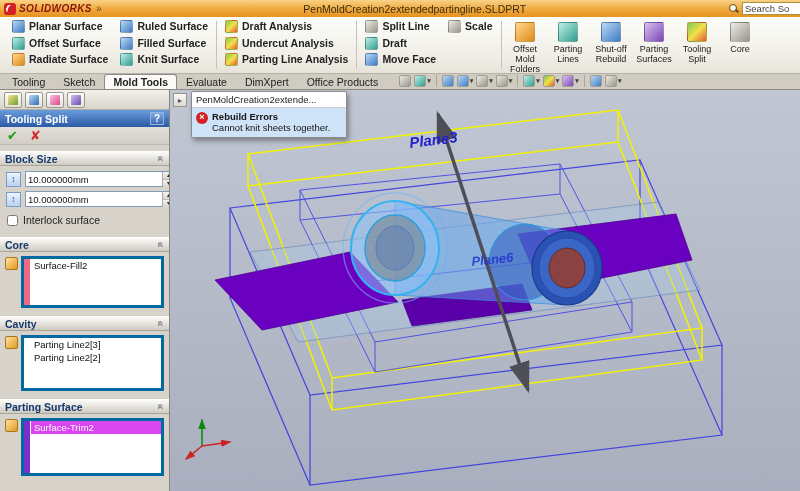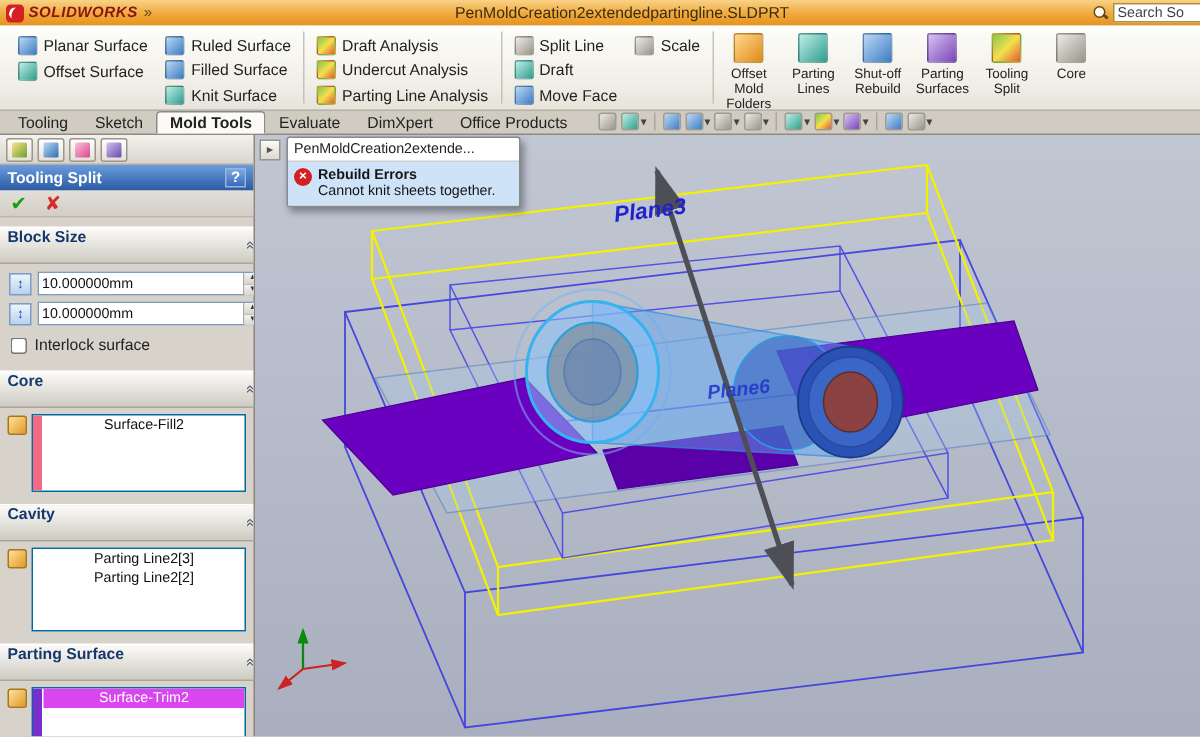--- a/index.html
+++ b/index.html
@@ -17,21 +17,21 @@
   .doc-title { flex: 1; text-align: center; color: #3c2c0e; font-size: 10.5px; white-space: nowrap; overflow: hidden; }
   .tb-right { display: flex; align-items: center; gap: 3px; margin-right: -14px; }
   .search-glyph { width: 11px; height: 11px; position: relative; flex: none; }
   .search-glyph::before { content: ""; position: absolute; left: 1px; top: 1px; width: 6px; height: 6px; border: 1.5px solid #5a4a20; border-radius: 50%; background: #fffbe8; }
   .search-glyph::after { content: ""; position: absolute; left: 7px; top: 7px; width: 4px; height: 1.8px; background: #5a4a20; transform: rotate(40deg); }
   .search { width: 70px; height: 13px; border: 1px solid #a8913f; font-size: 9.5px; color: #444; padding: 0 2px; background: #fff; }
 
   
   .ribbon { height: 57px; background: linear-gradient(#fdfdfa, #f0eee6 70%, #e6e3da); border-bottom: 1px solid #b6b2a8; display: flex; padding: 2px 2px 2px 6px; }
   .rcol { display: flex; flex-direction: column; justify-content: flex-start; padding: 1px 2px; }
-  .sbtn { display: flex; align-items: flex-end; gap: 4px; height: 17px; padding: 0 4px; font-size: 10.5px; color: #222; white-space: nowrap; border-radius: 2px; cursor: default; }
+  .sbtn { display: flex; align-items: flex-start; gap: 4px; height: 17px; padding: 0 4px; font-size: 10.5px; color: #222; white-space: nowrap; border-radius: 2px; cursor: default; font-weight: bold; }
   .sicon { width: 13px; height: 13px; border-radius: 2px; flex: none; border: 1px solid rgba(0,0,0,.18); }
   .rdiv { width: 1px; background: #c6c2b8; margin: 2px 2px; }
   .rlarge { display: flex; align-items: stretch; }
   .lbtn { width: 43px; display: flex; flex-direction: column; align-items: center; padding: 3px 1px 1px; font-size: 9px; line-height: 1.12; text-align: center; color: #222; border-radius: 2px; cursor: default; }
   .licon { width: 20px; height: 20px; border-radius: 2px; margin-bottom: 2px; border: 1px solid rgba(0,0,0,.2); flex: none; }
   .ic-blue   { background: linear-gradient(135deg,#bcd8f4,#3d7ec4); }
   .ic-teal   { background: linear-gradient(135deg,#bfeee6,#2f9e90); }
   .ic-orange { background: linear-gradient(135deg,#ffd98e,#e08a18); }
   .ic-multi  { background: linear-gradient(135deg,#7ec856,#f4e04a 50%,#e05a3a); }
   .ic-gray   { background: linear-gradient(135deg,#eceae4,#9a968c); }
@@ -57,35 +57,35 @@
   .pmtab i { display: block; width: 10px; height: 10px; border-radius: 1px; }
   .pmt1 { background: linear-gradient(135deg,#ffe28a,#6aa030); }
   .pmt2 { background: linear-gradient(135deg,#bcd8f4,#2f6eb4); }
   .pmt3 { background: linear-gradient(135deg,#ffc2dc,#d4488e); }
   .pmt4 { background: linear-gradient(135deg,#d0c2f0,#6a48b0); }
   .pm-header { height: 17px; background: linear-gradient(#6a9cdc,#2a5aa4); color: #fff; font-weight: bold; display: flex; align-items: center; padding: 0 5px; }
   .help-box { margin-left: auto; width: 14px; height: 13px; line-height: 12px; text-align: center; background: linear-gradient(#7aaae4,#3a6ab8); border: 1px solid #9ab4dc; color: #fff; font-size: 10px; cursor: default; }
   .pm-actions { height: 18px; display: flex; align-items: center; gap: 12px; padding: 0 7px; border-bottom: 1px solid #bcb8b0; background: linear-gradient(#e2dfd8,#d2cec6); }
   .ok { color: #169e16; font-size: 13px; cursor: default; }
   .cancel { color: #d22c2c; font-size: 13px; cursor: default; }
-  .sec-hdr { height: 25px; margin-top: 6px; background: linear-gradient(#fcfbf8,#cecbc2); border-top: 1px solid #fff; border-bottom: 1px solid #a9a59d; color: #16386e; font-weight: bold; display: flex; padding: 0 5px; cursor: default; }
+  .sec-hdr { height: 15px; margin-top: 6px; background: linear-gradient(#fcfbf8,#cecbc2); border-top: 1px solid #fff; border-bottom: 1px solid #a9a59d; color: #16386e; font-weight: bold; display: flex; align-items: center; padding: 0 5px; cursor: default; }
   .chev { margin-left: auto; display: inline-block; transform: rotate(90deg); color: #4a5568; font-size: 10px; font-weight: normal; }
   .bs-body { padding: 5px 6px 2px; display: flex; flex-direction: column; gap: 4px; }
   .num-row { display: flex; align-items: center; gap: 4px; }
   .dim-icon { width: 15px; height: 15px; background: linear-gradient(#eef4fc,#b8d2ee); border: 1px solid #7a9cc8; color: #1450b0; font-size: 9px; display: flex; align-items: center; justify-content: center; flex: none; cursor: default; }
   .spin-box { flex: 1; display: flex; border: 1px solid #7f9db9; background: #fff; height: 16px; }
   .spin-box input { flex: 1; min-width: 0; border: none; outline: none; font-size: 9.5px; padding: 0 2px; font-family: "Liberation Sans", sans-serif; color: #111; }
   .spinners { width: 12px; display: flex; flex-direction: column; border-left: 1px solid #aaa; }
   .spinners span { flex: 1; font-size: 6px; line-height: 7px; text-align: center; background: linear-gradient(#f5f4f0,#d7d4cc); color: #333; cursor: default; }
   .spinners span:first-child { border-bottom: 1px solid #bbb; }
   .chk-row { display: flex; align-items: flex-end; gap: 5px; padding: 3px 1px 3px; color: #222; }
   .chk-row input { width: 11px; height: 11px; }
   .sel-row { padding: 4px 5px 2px; display: flex; gap: 3px; }
   .sel-icon { width: 13px; height: 13px; background: linear-gradient(135deg,#ffe0a0,#e09a20); border: 1px solid #a87614; border-radius: 2px; margin-top: 1px; flex: none; cursor: default; }
-  .sel-box { flex: 1; background: #fff; border: 1px solid #0369a1; position: relative; padding-left: 7px; overflow: hidden; cursor: default; text-align: center; }
+  .sel-box { flex: 1; background: #fff; border: 3px solid #0369a1; position: relative; padding-left: 7px; overflow: hidden; cursor: default; }
   .sel-box::before { content: ""; position: absolute; left: 0; top: 0; bottom: 0; width: 6px; }
   .stripe-pink::before { background: #f06a84; }
   .stripe-purple::before { background: #7a2ecc; }
   .stripe-none::before { width: 0; }
   .sel-item { font-size: 9.5px; padding: 1px 3px; color: #111; white-space: nowrap; }
   .sel-item.selected { background: #d946ef; color: #fff; }
 
   
   .viewport { position: relative; flex: 1; background: linear-gradient(180deg,#c0c6d2,#a9afbe); overflow: hidden; }
   .viewport svg { position: absolute; inset: 0; }
@@ -118,20 +118,24 @@
   <div class="ribbon">
     <div class="rcol">
       <div class="sbtn">
           <span class="sicon ic-blue"></span>
           <span>Planar Surface</span>
         </div>
       <div class="sbtn">
           <span class="sicon ic-teal"></span>
           <span>Offset Surface</span>
         </div>
+      <div class="sbtn">
+          <span class="sicon ic-orange"></span>
+          <span>Radiate Surface</span>
+        </div>
     </div>
     <div class="rcol">
       <div class="sbtn">
           <span class="sicon ic-blue"></span>
           <span>Ruled Surface</span>
         </div>
       <div class="sbtn">
           <span class="sicon ic-blue"></span>
           <span>Filled Surface</span>
         </div>

